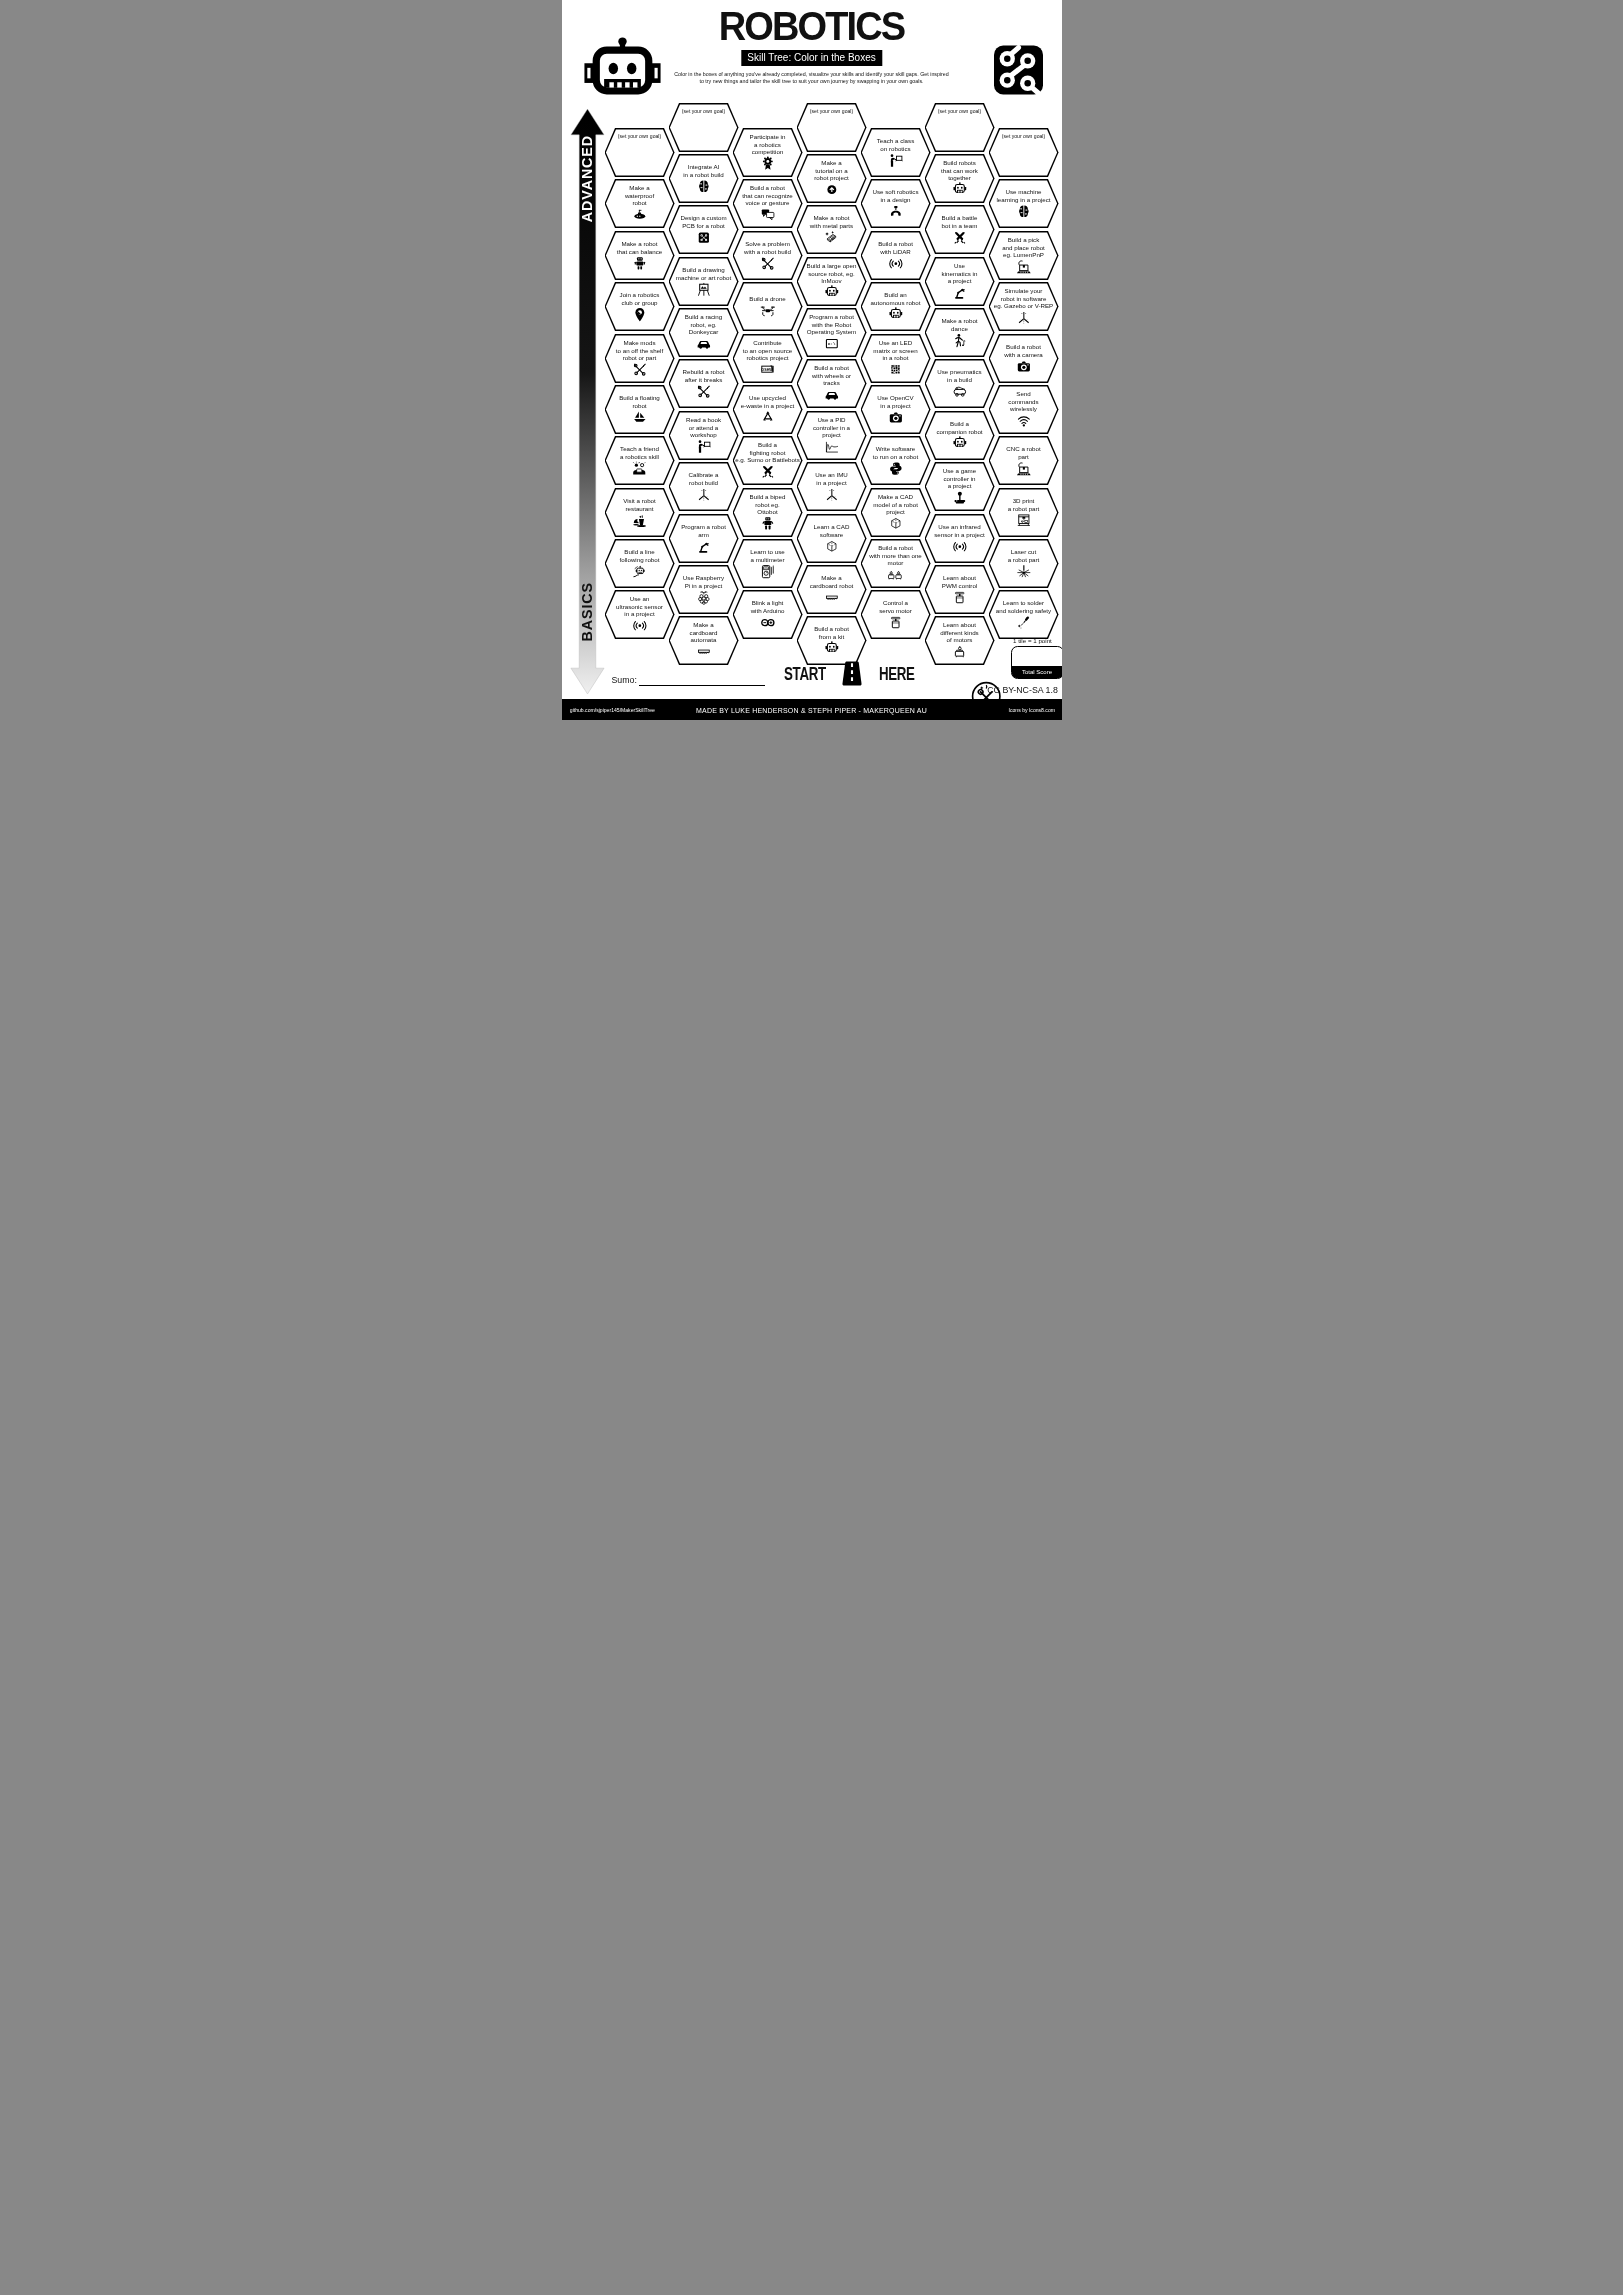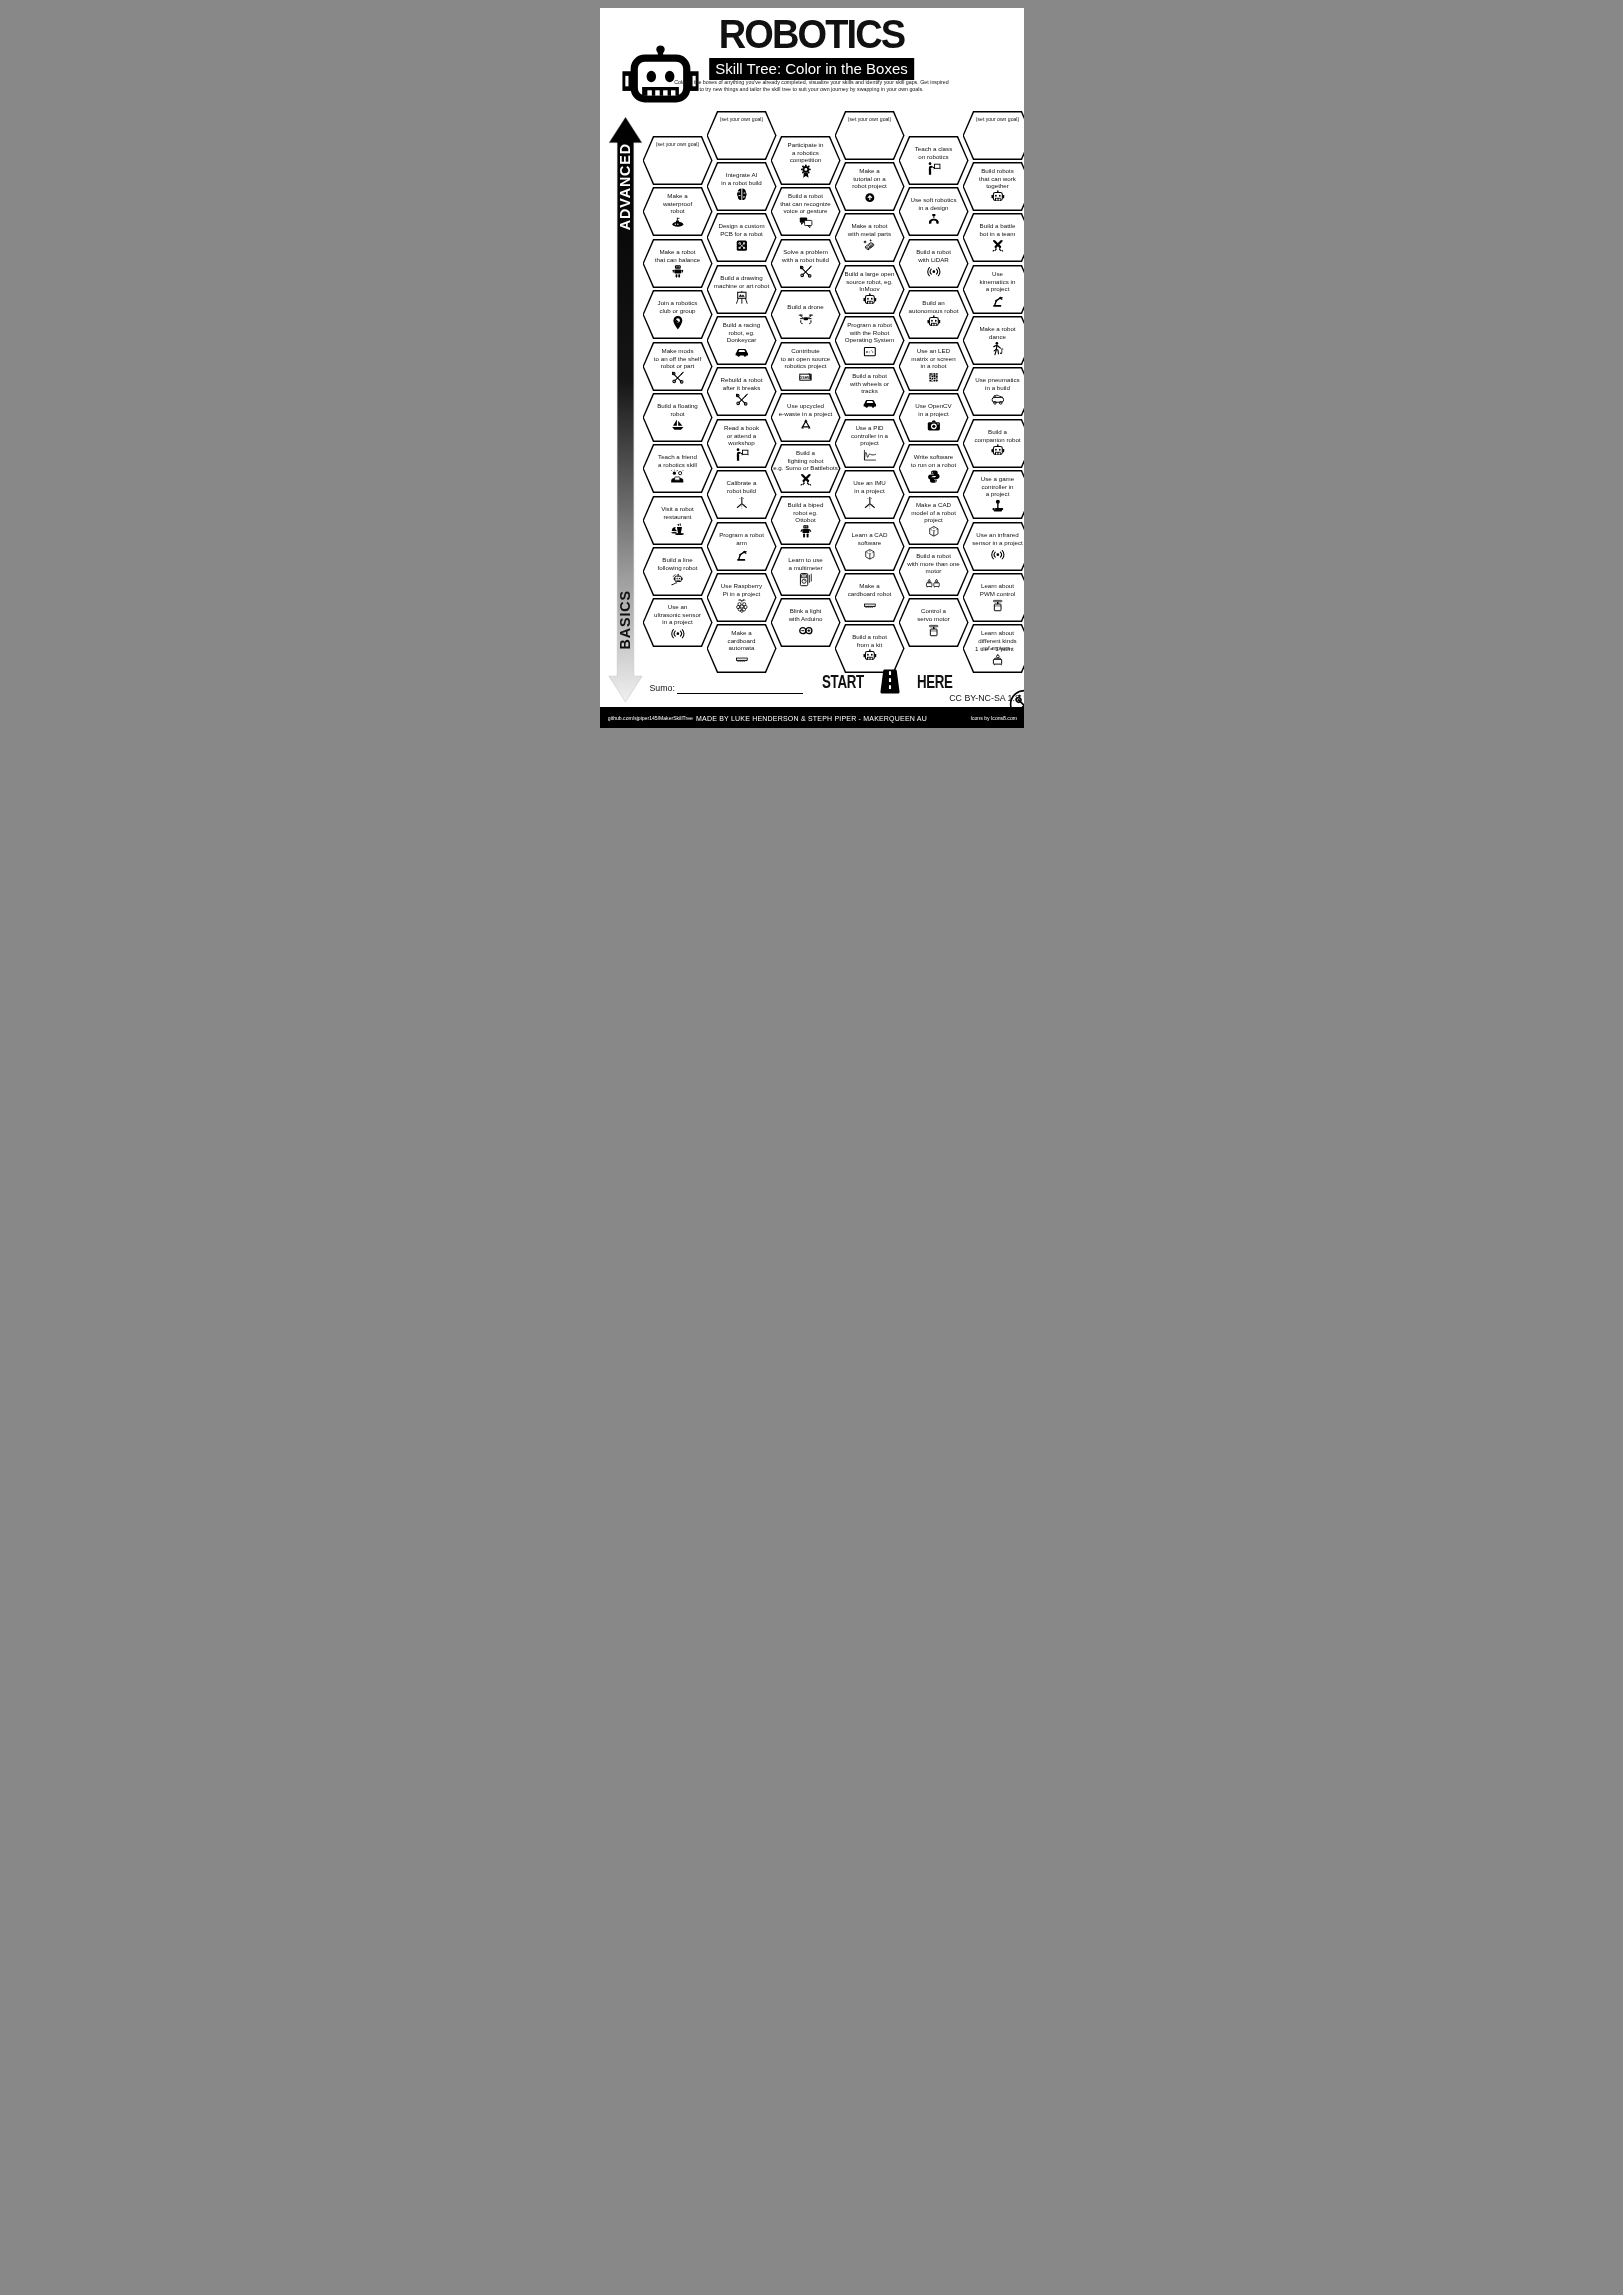--- a/index.html
+++ b/index.html
@@ -1,22 +1,22 @@
 <!DOCTYPE html>
 <html style="font-size:7.4px"><head>
 <meta charset="utf-8">
 <style>
   html,body{margin:0;padding:0;background:#888;}
-  .page{position:relative;width:424px;height:720px;margin:8px auto;background:#fff;
+  .page{position:relative;width:500px;height:720px;margin:0 auto;background:#fff;
         font-family:"Liberation Sans",sans-serif;overflow:hidden;color:#111;}
   
   .title{position:absolute;top:4.6px;left:0;right:0;text-align:center;
          font-size:38px;font-weight:bold;letter-spacing:-1.9px;transform:scaleY(1.05);}
   .subtitle{position:absolute;top:50px;left:50%;transform:translateX(-50%);
-            background:#000;color:#fff;font-size:15px;padding:1.9px 6.5px 3.2px;white-space:nowrap;}
+            background:#000;color:#fff;font-size:10px;padding:1.9px 6.5px 3.2px;white-space:nowrap;}
   .desc{position:absolute;top:71px;left:50%;transform:translateX(-50%);width:333px;
         text-align:center;font-size:5.3px;line-height:1.4;}
   .logo-robot{position:absolute;left:21px;top:37px;}
   .logo-circuit{position:absolute;left:432px;top:44px;}
   
   .axis-arrow{position:absolute;left:8.3px;top:107px;}
   .vtext{position:absolute;writing-mode:vertical-rl;transform:rotate(180deg);
          font-weight:bold;font-size:14.3px;letter-spacing:0.9px;}
   #advanced{left:17.6px;top:135px;color:#fff;}
   #basics{left:17.6px;top:582px;color:#111;}

